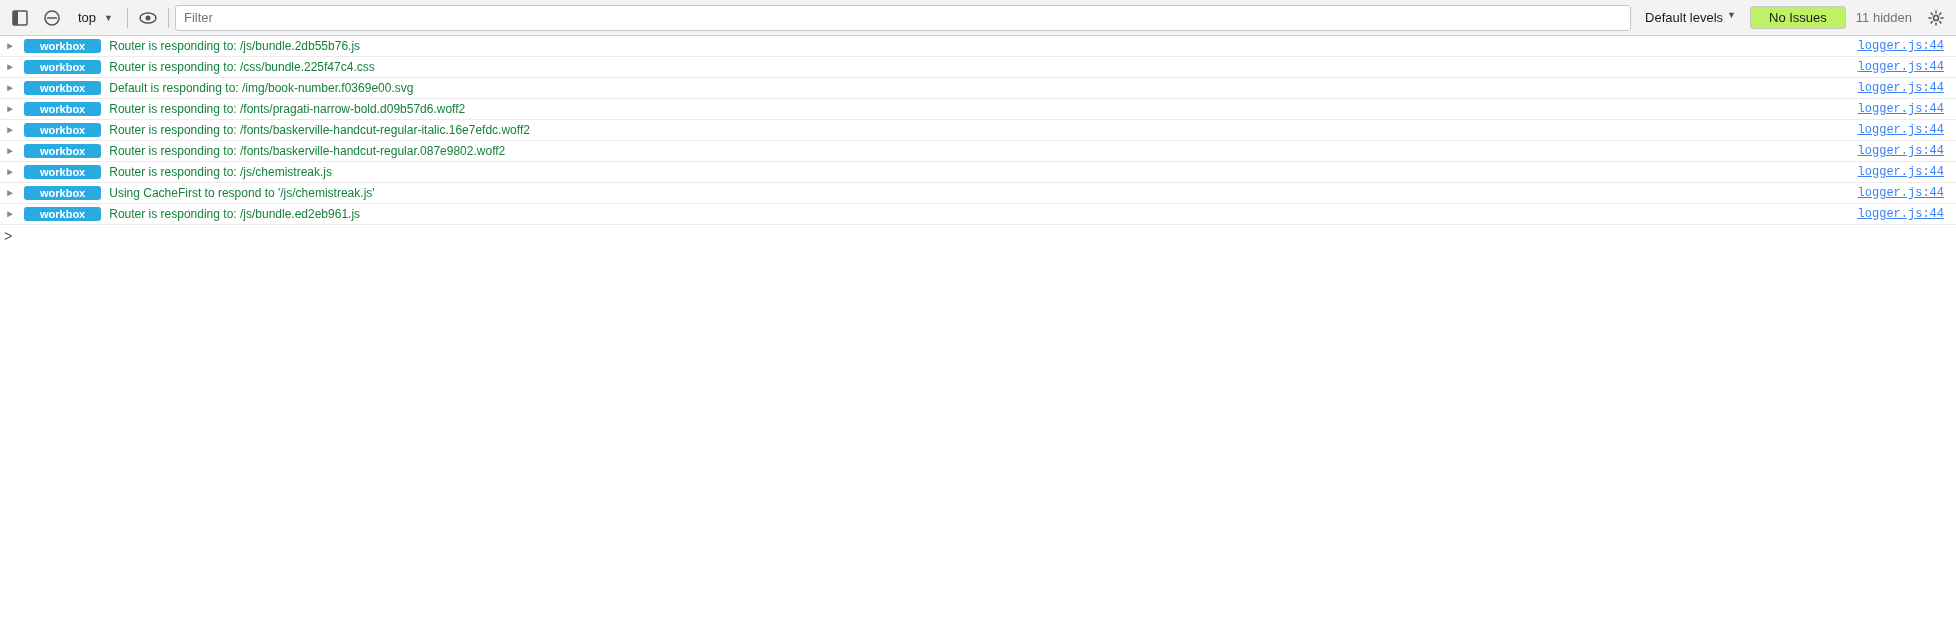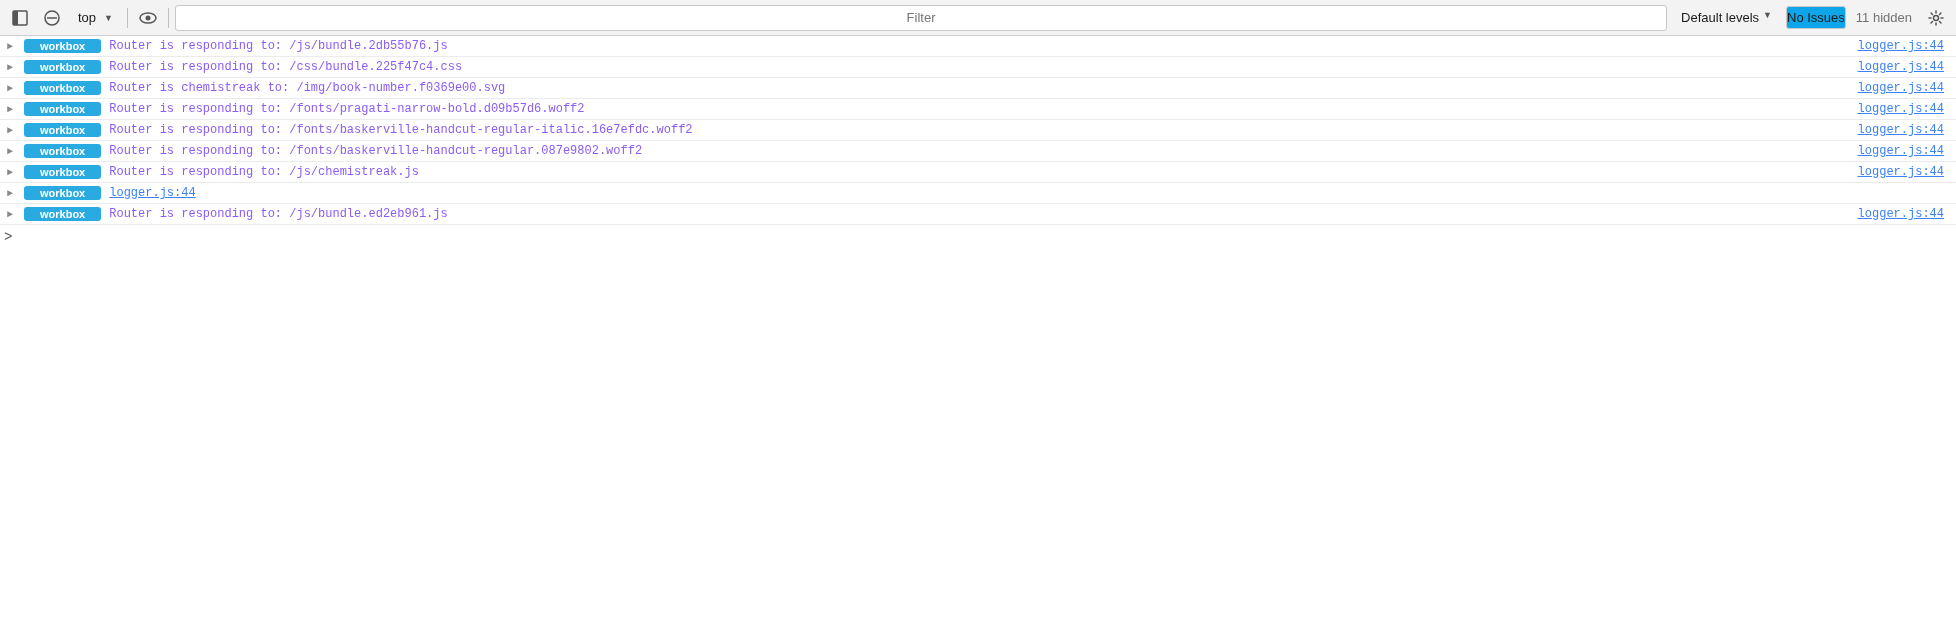--- a/index.html
+++ b/index.html
@@ -78,39 +78,38 @@
     .filter-input {
       flex: 1;
       height: 26px;
       border: 1px solid #c8c8c8;
       border-radius: 3px;
       padding: 0 8px;
       font-size: 13px;
       color: #333;
       background: #fff;
       outline: none;
-      text-align: center;
     }
 
     .levels-btn {
       display: flex;
       gap: 4px;
       padding: 3px 10px;
       border: none;
       background: transparent;
       cursor: pointer;
       font-size: 13px;
       color: #1a1a1a;
       white-space: nowrap;
     }
 
     .no-issues-btn {
-      padding: 3px 0;
+      padding: 3px 18px;
       border: 1px solid #c8c8c8;
-      background: #0ea5e9;
+      background: #bef264;
       cursor: pointer;
       font-size: 13px;
       color: #1a1a1a;
       border-radius: 3px;
     }
 
     .hidden-count {
       font-size: 13px;
       color: #737373;
       padding: 0 6px;
@@ -164,23 +163,23 @@
       font-weight: bold;
       padding: 1px 16px;
       border-radius: 3px;
       margin: 0 8px;
       font-family: -apple-system, 'Helvetica Neue', Arial, sans-serif;
       white-space: nowrap;
     }
 
     .log-message {
       flex: 1;
-      color: #8b5cf6;
+      color: #15803d;
       white-space: pre;
-      font-family: Liberation Mono, monospace;
+      font-family: Liberation Sans, sans-serif;
       font-size: 12px;
     }
 
     .log-source {
       color: #3b82f6;
       text-decoration: underline;
       cursor: pointer;
       padding-right: 12px;
       font-family: 'Menlo', 'Monaco', 'Courier New', monospace;
       font-size: 12px;
@@ -266,21 +265,21 @@
     </div>
     <div class="log-row">
       <span class="expand-arrow">►</span>
       <span class="workbox-badge">workbox</span>
       <span class="log-message">Router is responding to: /css/bundle.225f47c4.css</span>
       <span class="log-source">logger.js:44</span>
     </div>
     <div class="log-row">
       <span class="expand-arrow">►</span>
       <span class="workbox-badge">workbox</span>
-      <span class="log-message">Router is chemistreak to: /img/book-number.f0369e00.svg</span>
+      <span class="log-message">Default is responding to: /img/book-number.f0369e00.svg</span>
       <span class="log-source">logger.js:44</span>
     </div>
     <div class="log-row">
       <span class="expand-arrow">►</span>
       <span class="workbox-badge">workbox</span>
       <span class="log-message">Router is responding to: /fonts/pragati-narrow-bold.d09b57d6.woff2</span>
       <span class="log-source">logger.js:44</span>
     </div>
     <div class="log-row">
       <span class="expand-arrow">►</span>
@@ -296,20 +295,21 @@
     </div>
     <div class="log-row">
       <span class="expand-arrow">►</span>
       <span class="workbox-badge">workbox</span>
       <span class="log-message">Router is responding to: /js/chemistreak.js</span>
       <span class="log-source">logger.js:44</span>
     </div>
     <div class="log-row">
       <span class="expand-arrow">►</span>
       <span class="workbox-badge">workbox</span>
+      <span class="log-message">Using CacheFirst to respond to '/js/chemistreak.js'</span>
       <span class="log-source">logger.js:44</span>
     </div>
     <div class="log-row">
       <span class="expand-arrow">►</span>
       <span class="workbox-badge">workbox</span>
       <span class="log-message">Router is responding to: /js/bundle.ed2eb961.js</span>
       <span class="log-source">logger.js:44</span>
     </div>
   </div>
 

